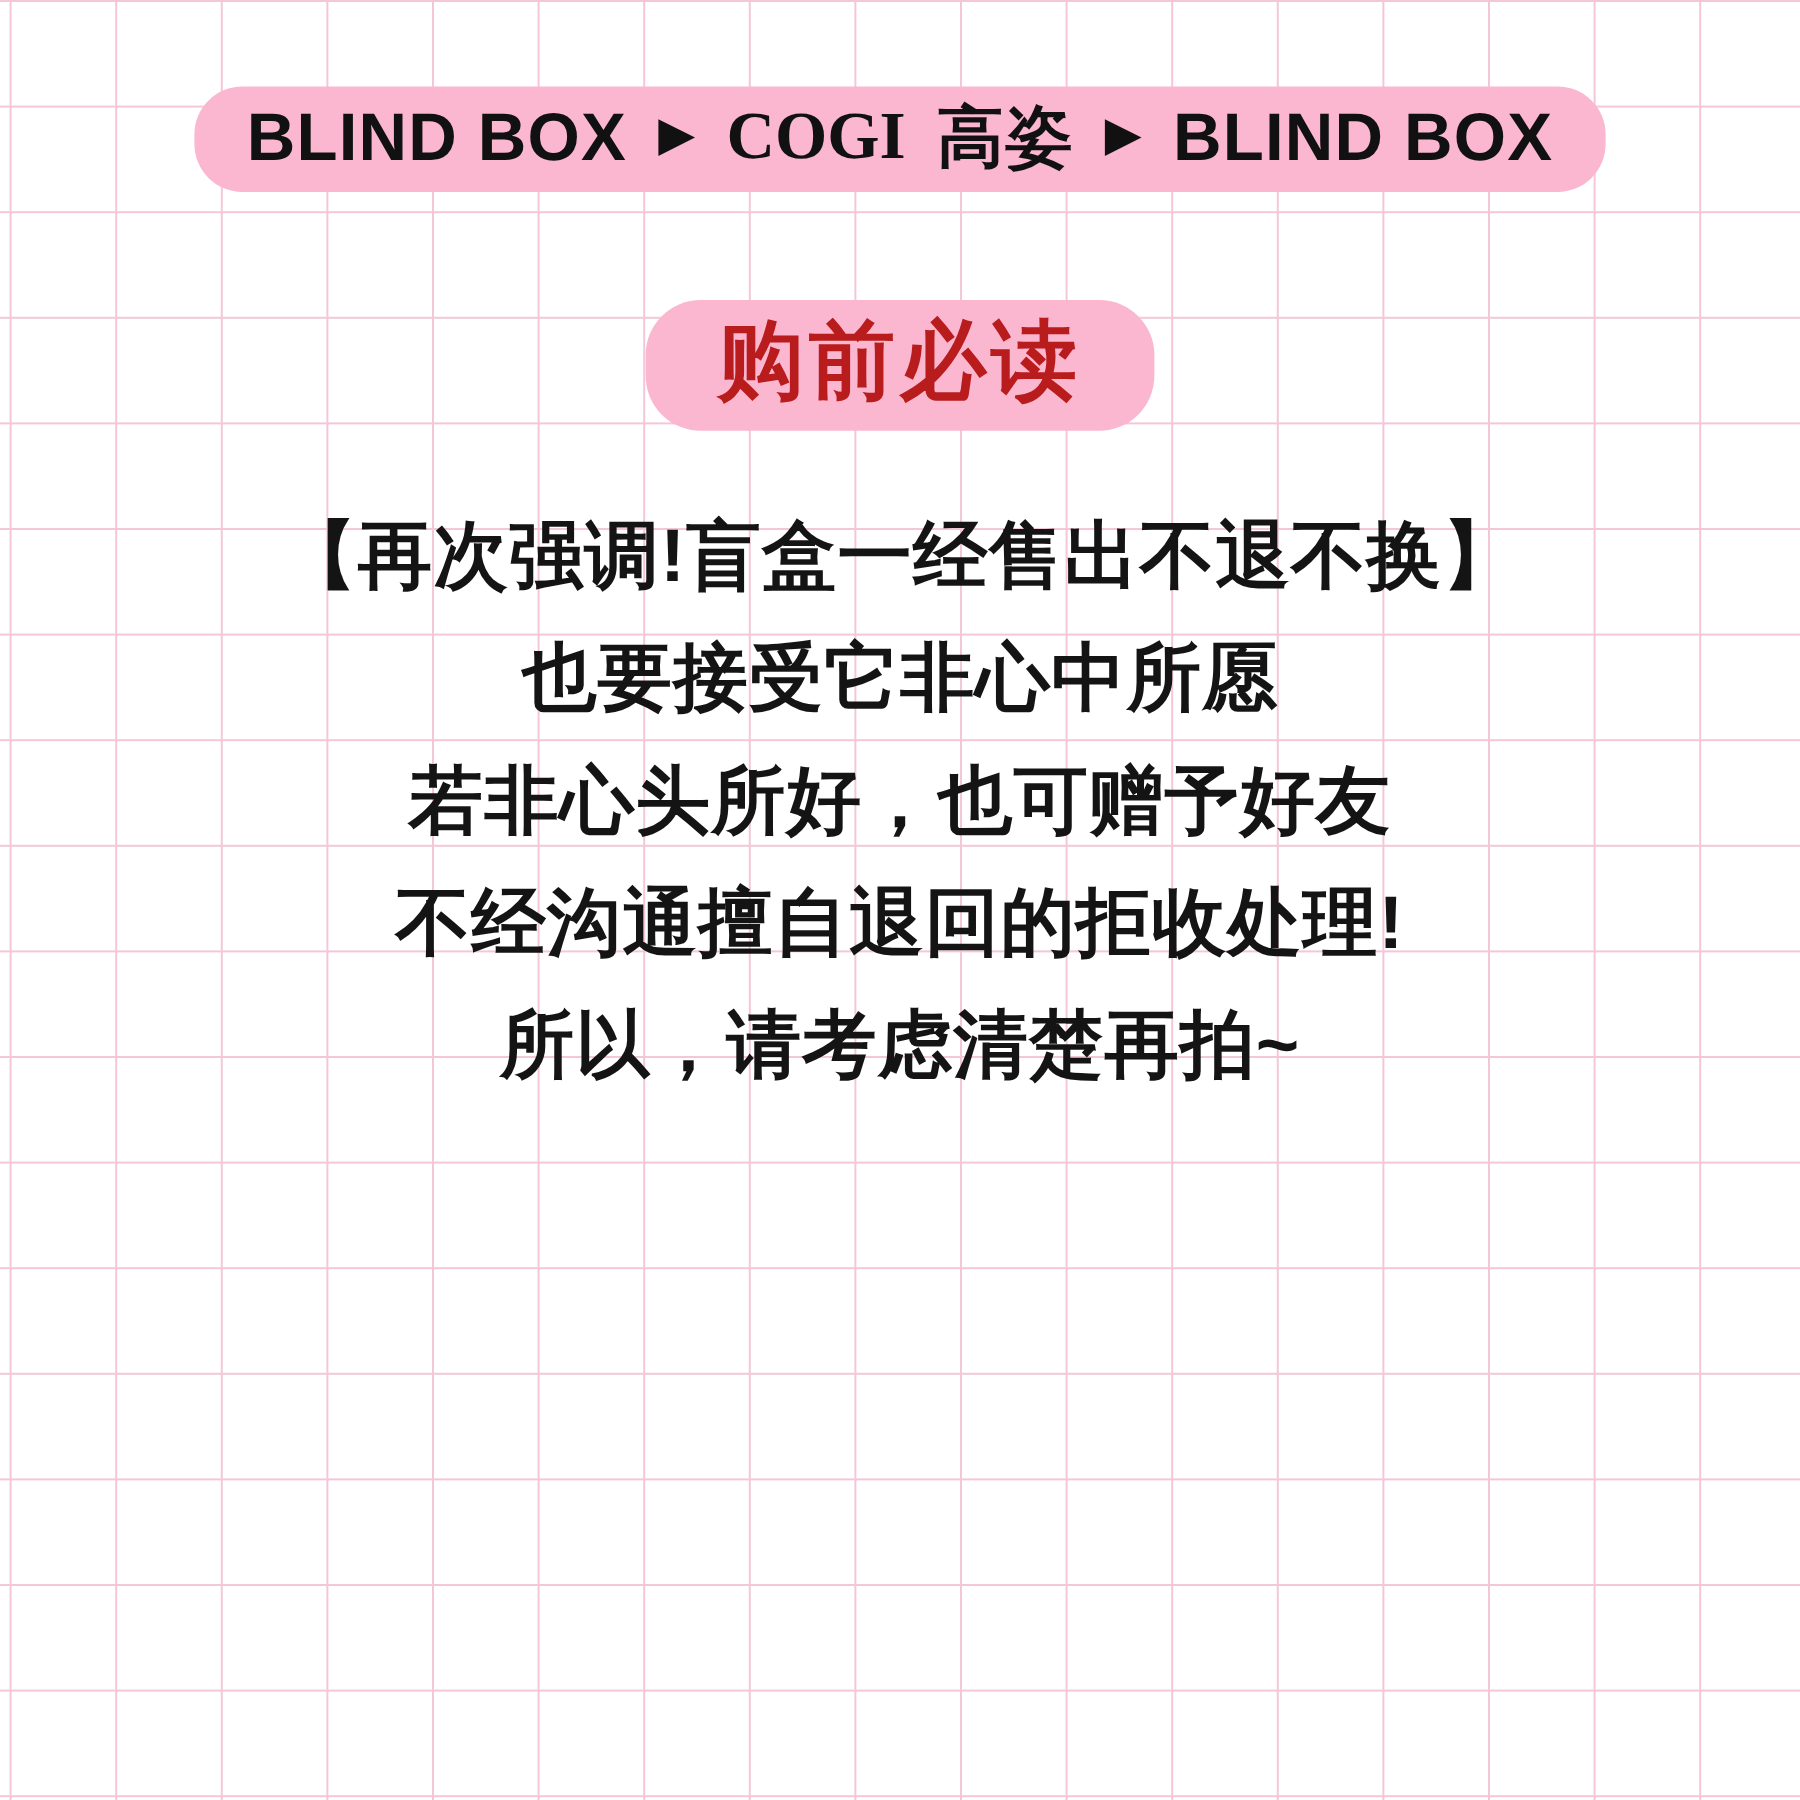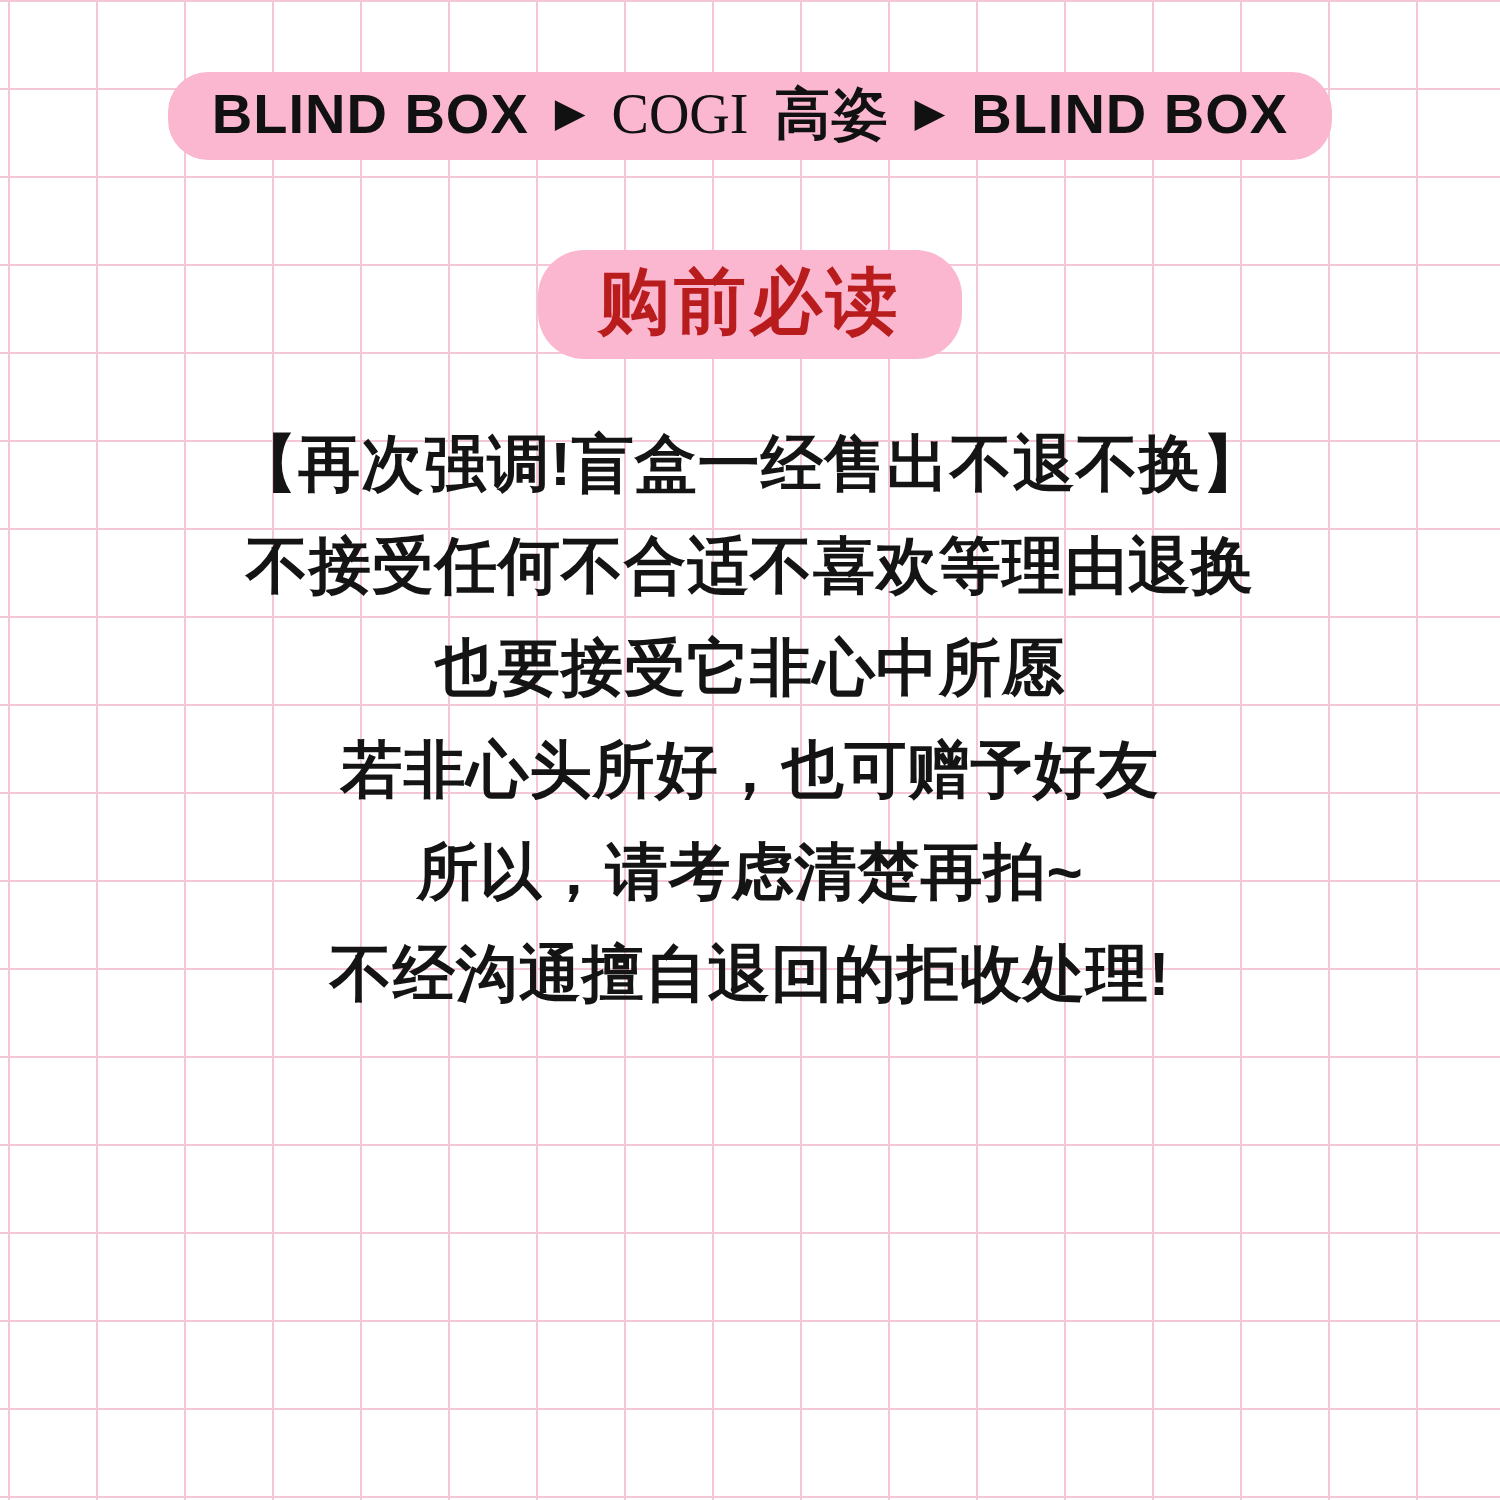--- a/index.html
+++ b/index.html
@@ -52,21 +52,21 @@
     font-family: "Liberation Sans", sans-serif;
     font-weight: bold;
     font-size: 56px;
     letter-spacing: 1px;
     color: #111111;
     line-height: 1;
     white-space: nowrap;
   }
   .banner-text.serif {
     font-family: "Liberation Serif", serif;
-    font-weight: normal;
+    font-weight: bold;
     letter-spacing: 0px;
   }
   .banner-arrow {
     font-size: 40px;
     color: #111111;
     line-height: 1;
     transform: translateY(-2px);
   }
 
   
@@ -124,21 +124,20 @@
       <span class="banner-arrow">▶</span>
       <span class="banner-text">BLIND BOX</span>
     </div>
 
     <div class="subtitle-pill">
       <div class="subtitle-text">购前必读</div>
     </div>
 
     <div class="lines">
       <div class="line">【再次强调!盲盒一经售出不退不换】</div>
-      <div class="line">不接受任何不合适不喜欢等理由退换</div>
       <div class="line">也要接受它非心中所愿</div>
       <div class="line">若非心头所好，也可赠予好友</div>
+      <div class="line">不经沟通擅自退回的拒收处理!</div>
       <div class="line">所以，请考虑清楚再拍~</div>
-      <div class="line">不经沟通擅自退回的拒收处理!</div>
     </div>
 
   </div>
 </div>
 
 </body></html>

